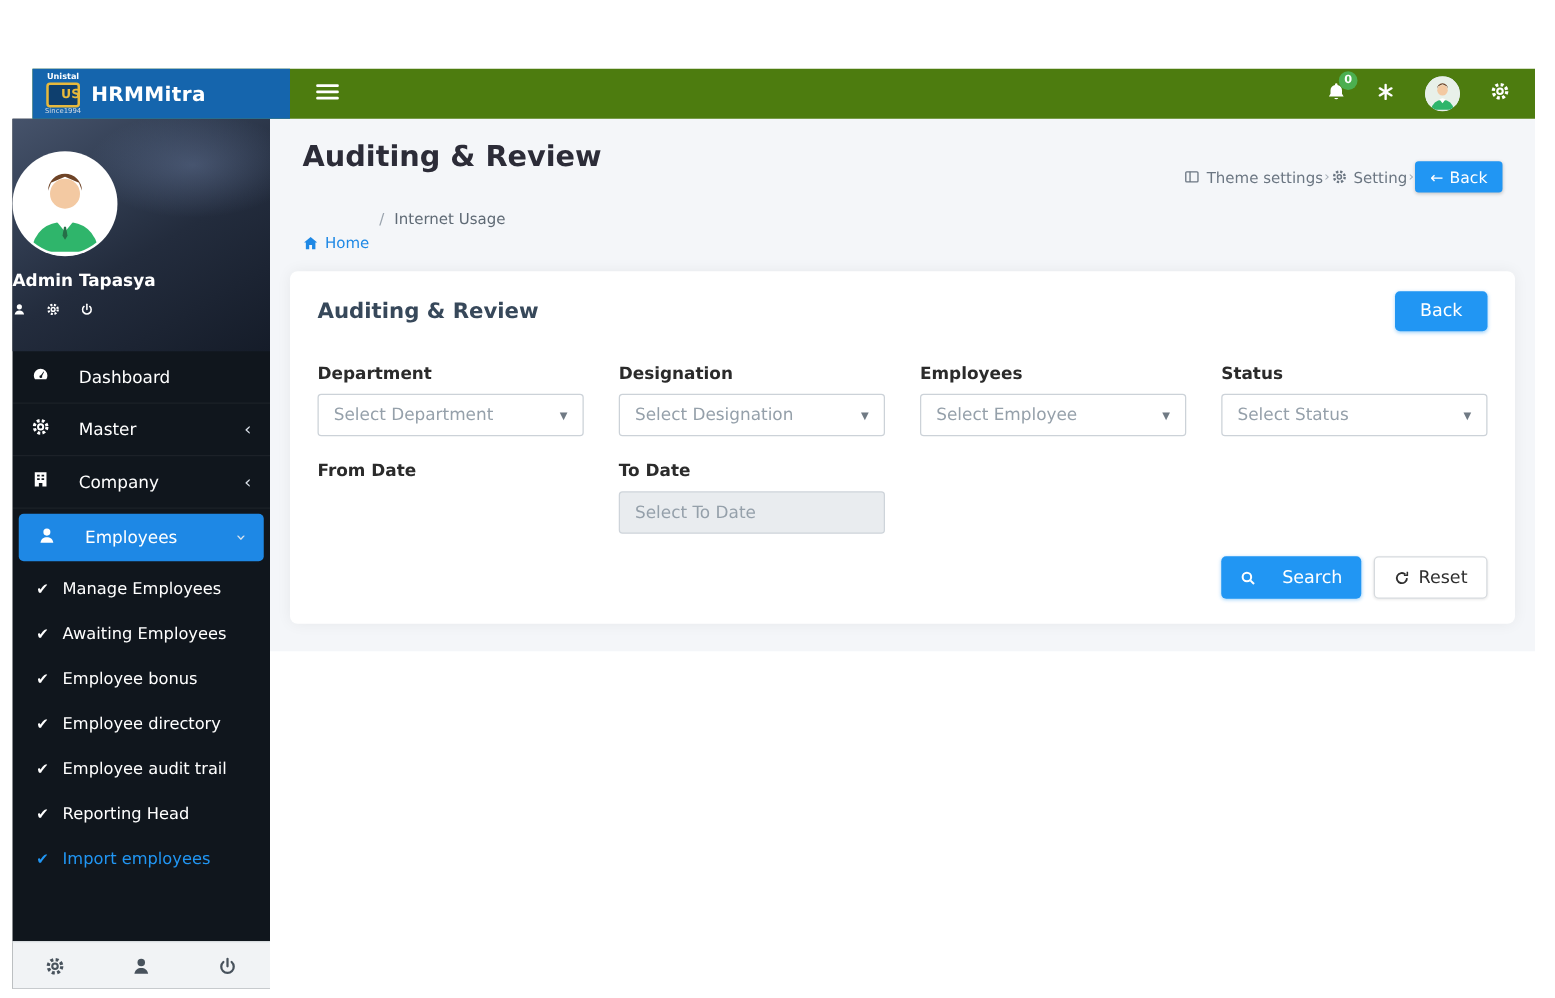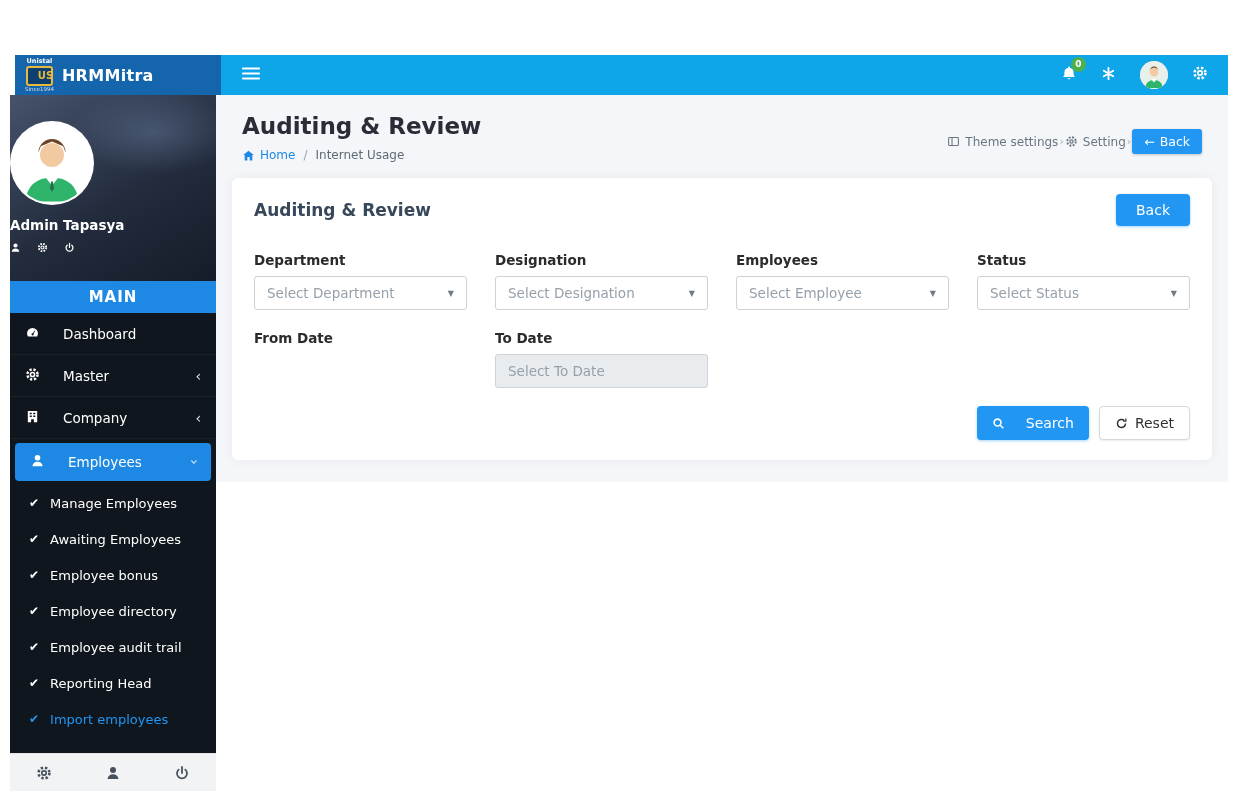--- a/index.html
+++ b/index.html
@@ -1,21 +1,21 @@
 <!DOCTYPE html>
 <html><head>
 <meta charset="utf-8">
 <style>
   * { box-sizing: border-box; margin: 0; padding: 0; }
   html,body { width:1244px; height:798px; background:#ffffff; overflow:hidden;
     font-family:"DejaVu Sans","Liberation Sans",sans-serif; }
   .app { position:absolute; left:10px; top:55px; width:1218px; height:736px; background:#fff; }
 
   
-  .topbar { position:absolute; top:0; left:5px; right:0; height:40px; background:#0ea5e9;
+  .topbar { position:absolute; top:0; left:16px; right:0; height:40px; background:#4d7c0f;
     display:flex; align-items:center; z-index:10; }
   .brand { width:206px; height:40px; background:#1565ad; display:flex; align-items:center;
     gap:8px; padding:0 10px; flex:none; }
   .logo-block { display:flex; flex-direction:column; align-items:center; line-height:1; }
   .logo-top { font-size:6.5px; color:#fff; font-weight:bold; }
   .logo-mark { width:27px; height:20px; border:2px solid #e8b93c; border-radius:3px;
     color:#e8b93c; font-weight:bold; font-size:10px; display:flex; align-items:center;
     justify-content:center; margin:1px 0; background:#0e3f6e;padding-left:12px; }
   .logo-bottom { font-size:5.5px; color:#d8dee6; }
   .brand-name { color:#fff; font-size:16px; font-weight:bold; letter-spacing:.3px; }
@@ -57,21 +57,21 @@
     border-top:1px solid #e2e6ea; }
   .sidebar-footer .icon-btn { color:#48525c; }
   .sidebar-footer svg { width:16px; height:16px; }
 
   
   .content { position:absolute; left:206px; top:40px; right:0; bottom:0; background:#fff; }
   .content-gray { background:#f4f6f9; padding:14px 16px 22px; }
   .page-header { display:flex; justify-content:space-between; align-items:flex-start; padding:4px 10px 0; }
   .page-title { font-size:23px; font-weight:bold; color:#2c2c38; }
   .breadcrumb { display:flex; align-items:center; gap:8px; margin-top:9px; font-size:12px; }
-  .bc-home { color:#1e88e5; display:flex; align-items:center; gap:5px; cursor:pointer; }
+  .bc-home { color:#1e88e5; display:flex; align-items:center; gap:5px; cursor:pointer;margin-top:39px; }
   .bc-home svg { width:13px; height:13px; }
   .bc-sep { color:#9aa3ad; }
   .bc-current { color:#5f6a75; }
   .header-meta { display:flex; align-items:center; gap:1px; font-size:12px; color:#6b7682; margin-top:16px; }
   .meta-link { display:flex; align-items:center; gap:5px; cursor:pointer; }
   .meta-link svg { width:13px; height:13px; }
   .meta-sep { color:#a7afb8; font-size:11px; }
   .btn-back-top { background:#2196f3; color:#fff; border:none; border-radius:3px;
     padding:5px 12px; font-size:12.5px; display:flex; align-items:center; gap:5px;
     box-shadow:0 1px 3px rgba(0,0,0,.2); cursor:pointer; font-family:inherit; }
@@ -189,21 +189,20 @@
         </span>
         <span class="icon-btn">
           <svg viewBox="0 0 16 16" fill="none" stroke="#ffffff" stroke-width="1.8" stroke-linecap="round">
               <path d="M8 2v6"></path>
               <path d="M4.7 4.6a5 5 0 1 0 6.6 0"></path>
             </svg>
         </span>
       </div>
     </div>
 
-    <div class="main-label">MAIN</div>
 
     <nav>
       <div class="menu-item">
         <span>
           <svg viewBox="0 0 16 16" fill="#ffffff">
               <path d="M8 3.2A5.8 5.8 0 0 0 2.2 9c0 1.2.35 2.3.95 3.2h9.7c.6-.9.95-2 .95-3.2A5.8 5.8 0 0 0 8 3.2zm3 2.6L9.2 9.3a1.2 1.2 0 1 1-1-.6l2.4-3.2z"></path>
             </svg>
         </span>
         <span>Dashboard</span>
       </div>

